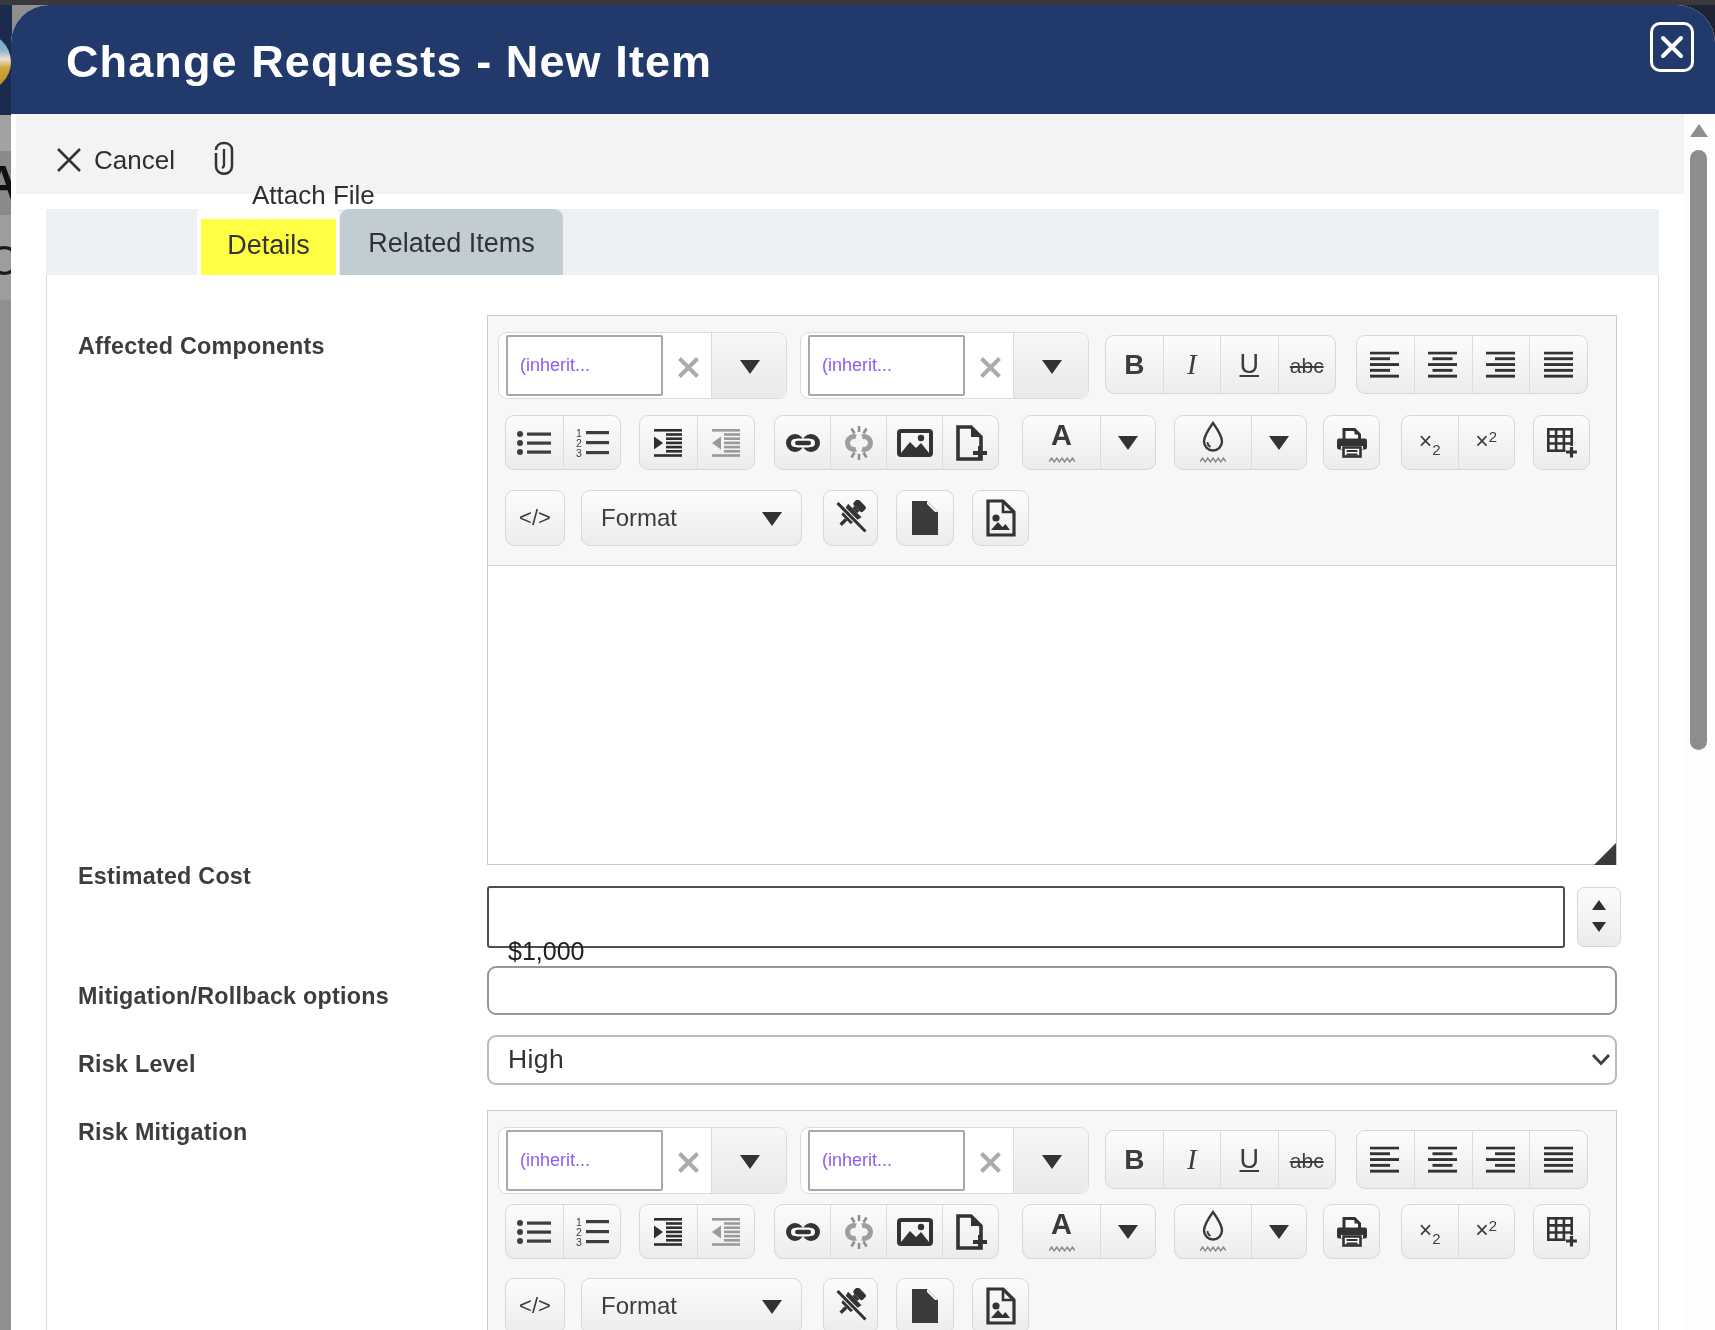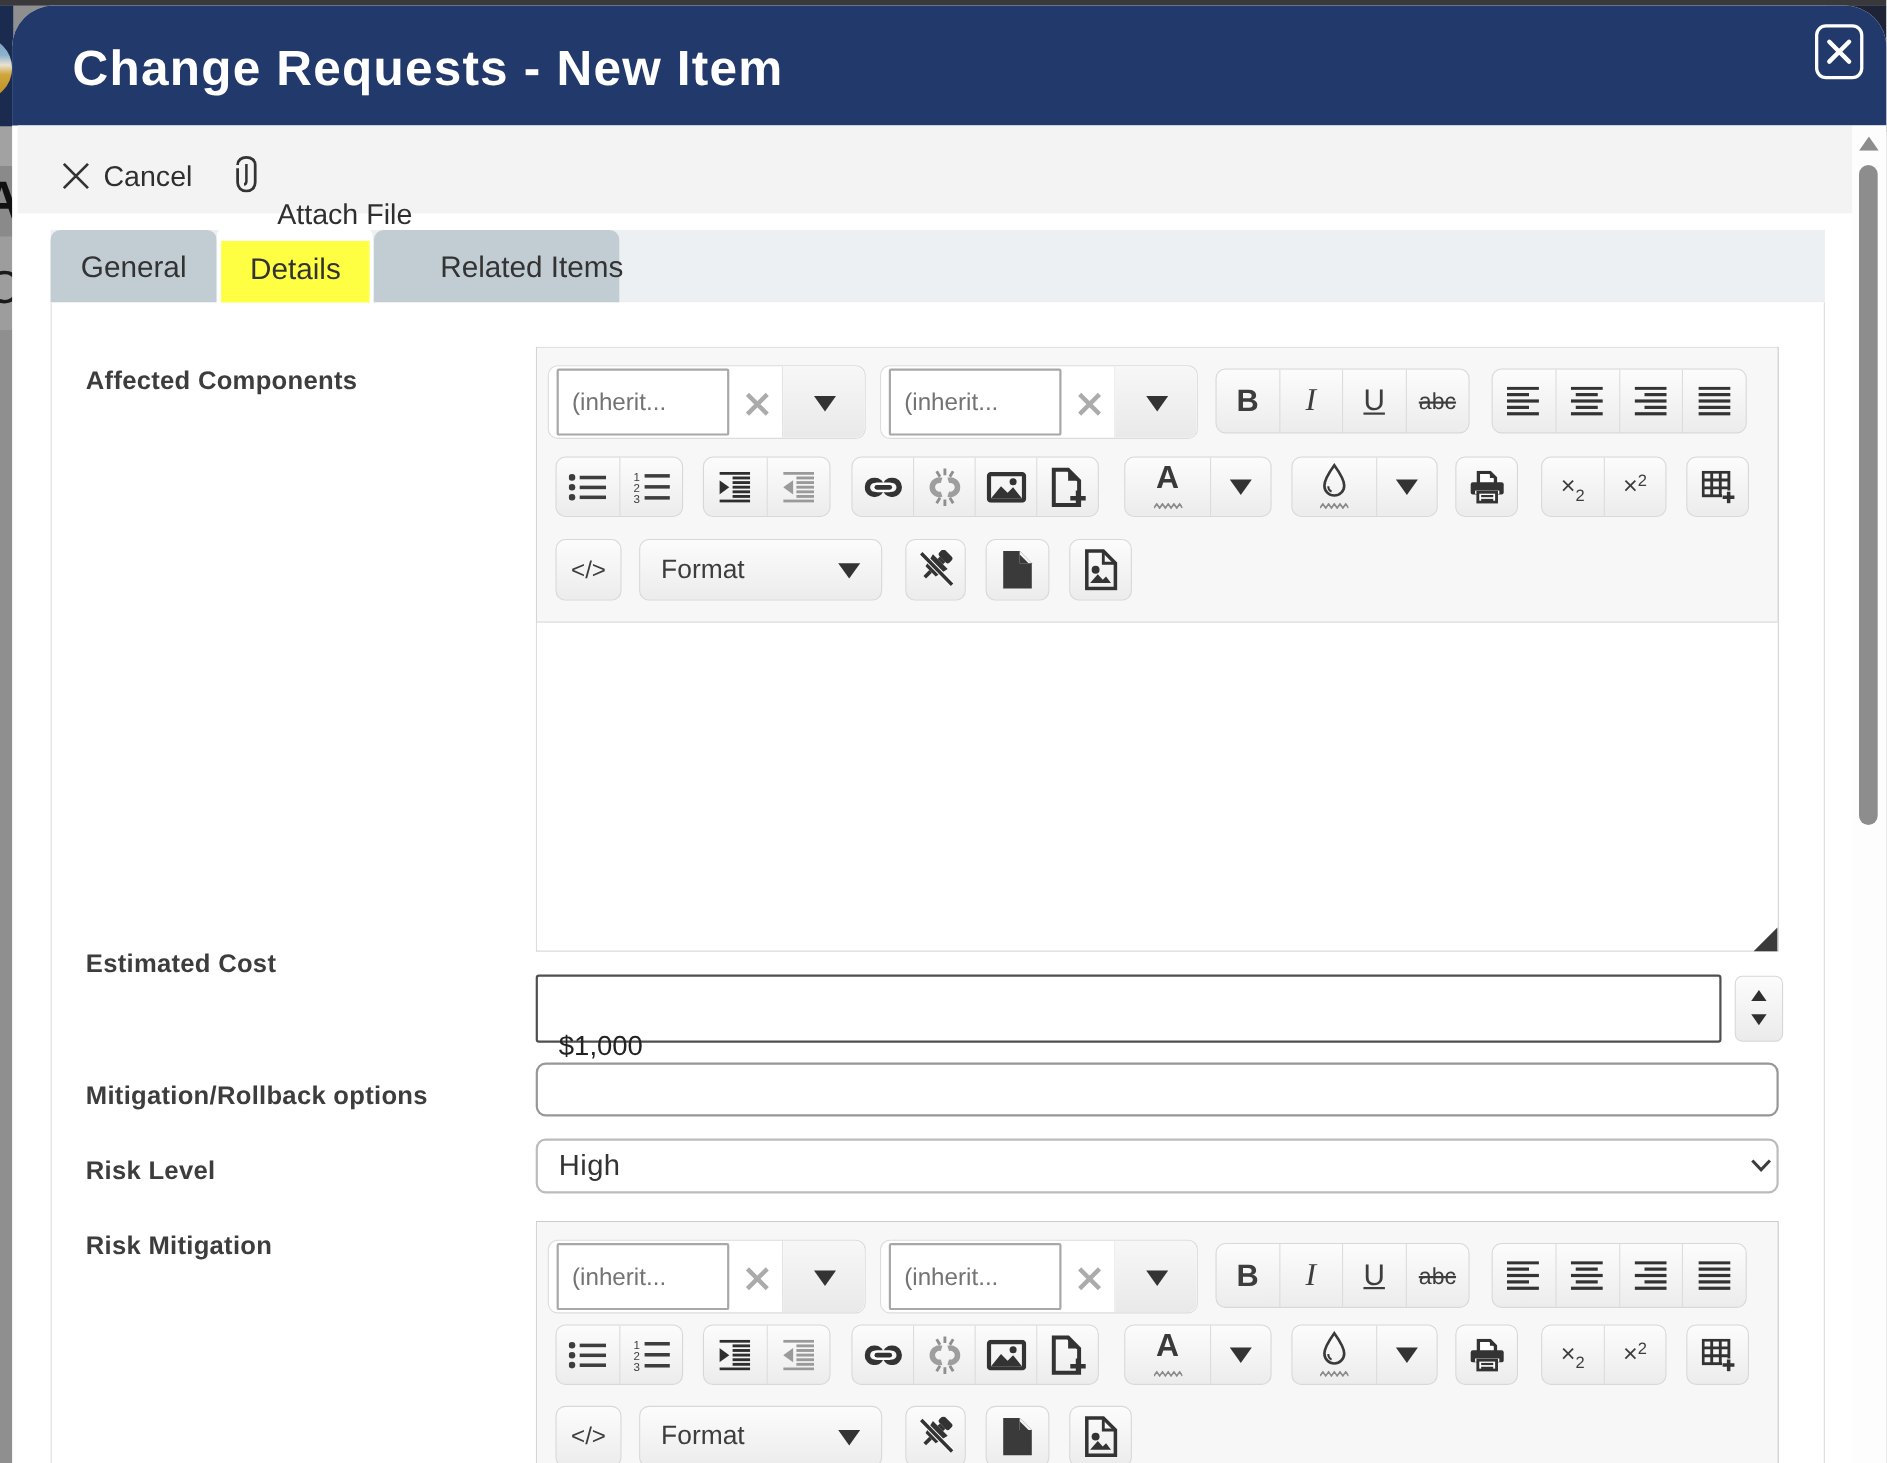--- a/index.html
+++ b/index.html
@@ -40,21 +40,21 @@
 #costtext { left:508px; top:937px; font-size:25px; color:#222; }
 #spinner { left:1577px; top:887px; width:44px; height:60px; background:linear-gradient(#fcfcfc,#ebebeb); border:1px solid #d6d6d6; border-radius:7px; }
 #mitinput { left:487px; top:966px; width:1130px; height:49px; border:2px solid #979797; border-radius:9px; background:#fff; }
 #riskselect { left:487px; top:1035px; width:1130px; height:50px; border:2px solid #bcbcbc; border-radius:9px; background:#fff; }
 #risktext { left:508px; top:1044px; font-size:26.5px; color:#333; letter-spacing:0.4px; }
 #scrolltrack { left:1684px; top:114px; width:31px; height:1216px; background:#fdfdfd; }
 #scrollthumb { left:1690px; top:150px; width:17px; height:600px; background:#8d8d8d; border-radius:8.5px; }
 .combo { position:absolute; width:289px; height:67px; border:1px solid #dcdcdc; border-radius:9px; background:#fff; }
 .combo .dd { position:absolute; right:0; top:0; width:75px; height:100%; background:linear-gradient(#f7f7f7,#e9e9e9); border-left:1px solid #dcdcdc; border-radius:0 9px 9px 0; }
 .combo .inp { position:absolute; left:7px; top:2px; width:157px; height:61px; border:2px solid #a8a8a8; border-radius:2px; background:#fff;
-  font-size:22px; color:#737373; padding-left:12px; line-height:57px; }
+  font-size:18px; color:#8b5cf6; padding-left:12px; line-height:57px; }
 .grp { position:absolute; display:flex; background:linear-gradient(#fcfcfc,#ececec); border:1px solid #d8d8d8; border-radius:9px; }
 .cell { position:relative; flex:1; height:100%; }
 .cell + .cell { border-left:1px solid #dcdcdc; }
 .btn { position:absolute; background:linear-gradient(#fcfcfc,#ececec); border:1px solid #d8d8d8; border-radius:9px; }
 .cc { position:absolute; left:50%; top:50%; transform:translate(-50%,-50%); }
 .tri { width:0; height:0; border-left:10.5px solid transparent; border-right:10.5px solid transparent; border-top:14px solid #333; }
 .glyph { position:absolute; width:100%; text-align:center; color:#3d3d3d; }
 </style>
 </head>
 <body>
@@ -83,24 +83,21 @@
   <svg class="abs" style="left:56px;top:147px;" width="26" height="26" viewBox="0 0 26 26">
       <path d="M2 2 L24 24 M24 2 L2 24" stroke="#333" stroke-width="2.5"></path>
     </svg>
   <div class="cmdtext" style="left:94px;">Cancel</div>
   <svg class="abs" style="left:211px;top:141px;" width="26" height="34" viewBox="0 0 26 34">
     <path d="M5 9 C5 4.8 8.4 2 13 2 C17.6 2 21 4.8 21 9 L21 25 C21 29.6 17.6 32.8 13 32.8 C8.4 32.8 5 29.6 5 25 L5 12" fill="none" stroke="#333" stroke-width="2.5"></path>
     <path d="M13 8 L13 23.5 C13 25.5 12 26.6 10.8 26.6" fill="none" stroke="#333" stroke-width="2.3"></path>
   </svg>
   <div class="cmdtext" style="left:252px;margin-top:35px;">Attach File</div>
   <div class="abs" id="tabstrip"></div>
-  <div class="tab" style="left:46px;width:151px;">
-      <div class="tabtext">General</div>
-    </div>
-  <div class="tab" style="left:340px;width:223px;padding-left:32px;">
+  <div class="tab" style="left:340px;width:223px;">
       <div class="tabtext">Related Items</div>
     </div>
   <div class="abs" id="tabdetails"></div>
   <div class="abs" id="tabyellow">
       <div class="tabtext" style="top:11px;">Details</div>
     </div>
   <div class="abs" id="content"></div>
   <div class="label" style="top:333px;">Affected Components</div>
   <div class="label" style="top:863px;">Estimated Cost</div>
   <div class="label" style="top:983px;">Mitigation/Rollback options</div>

